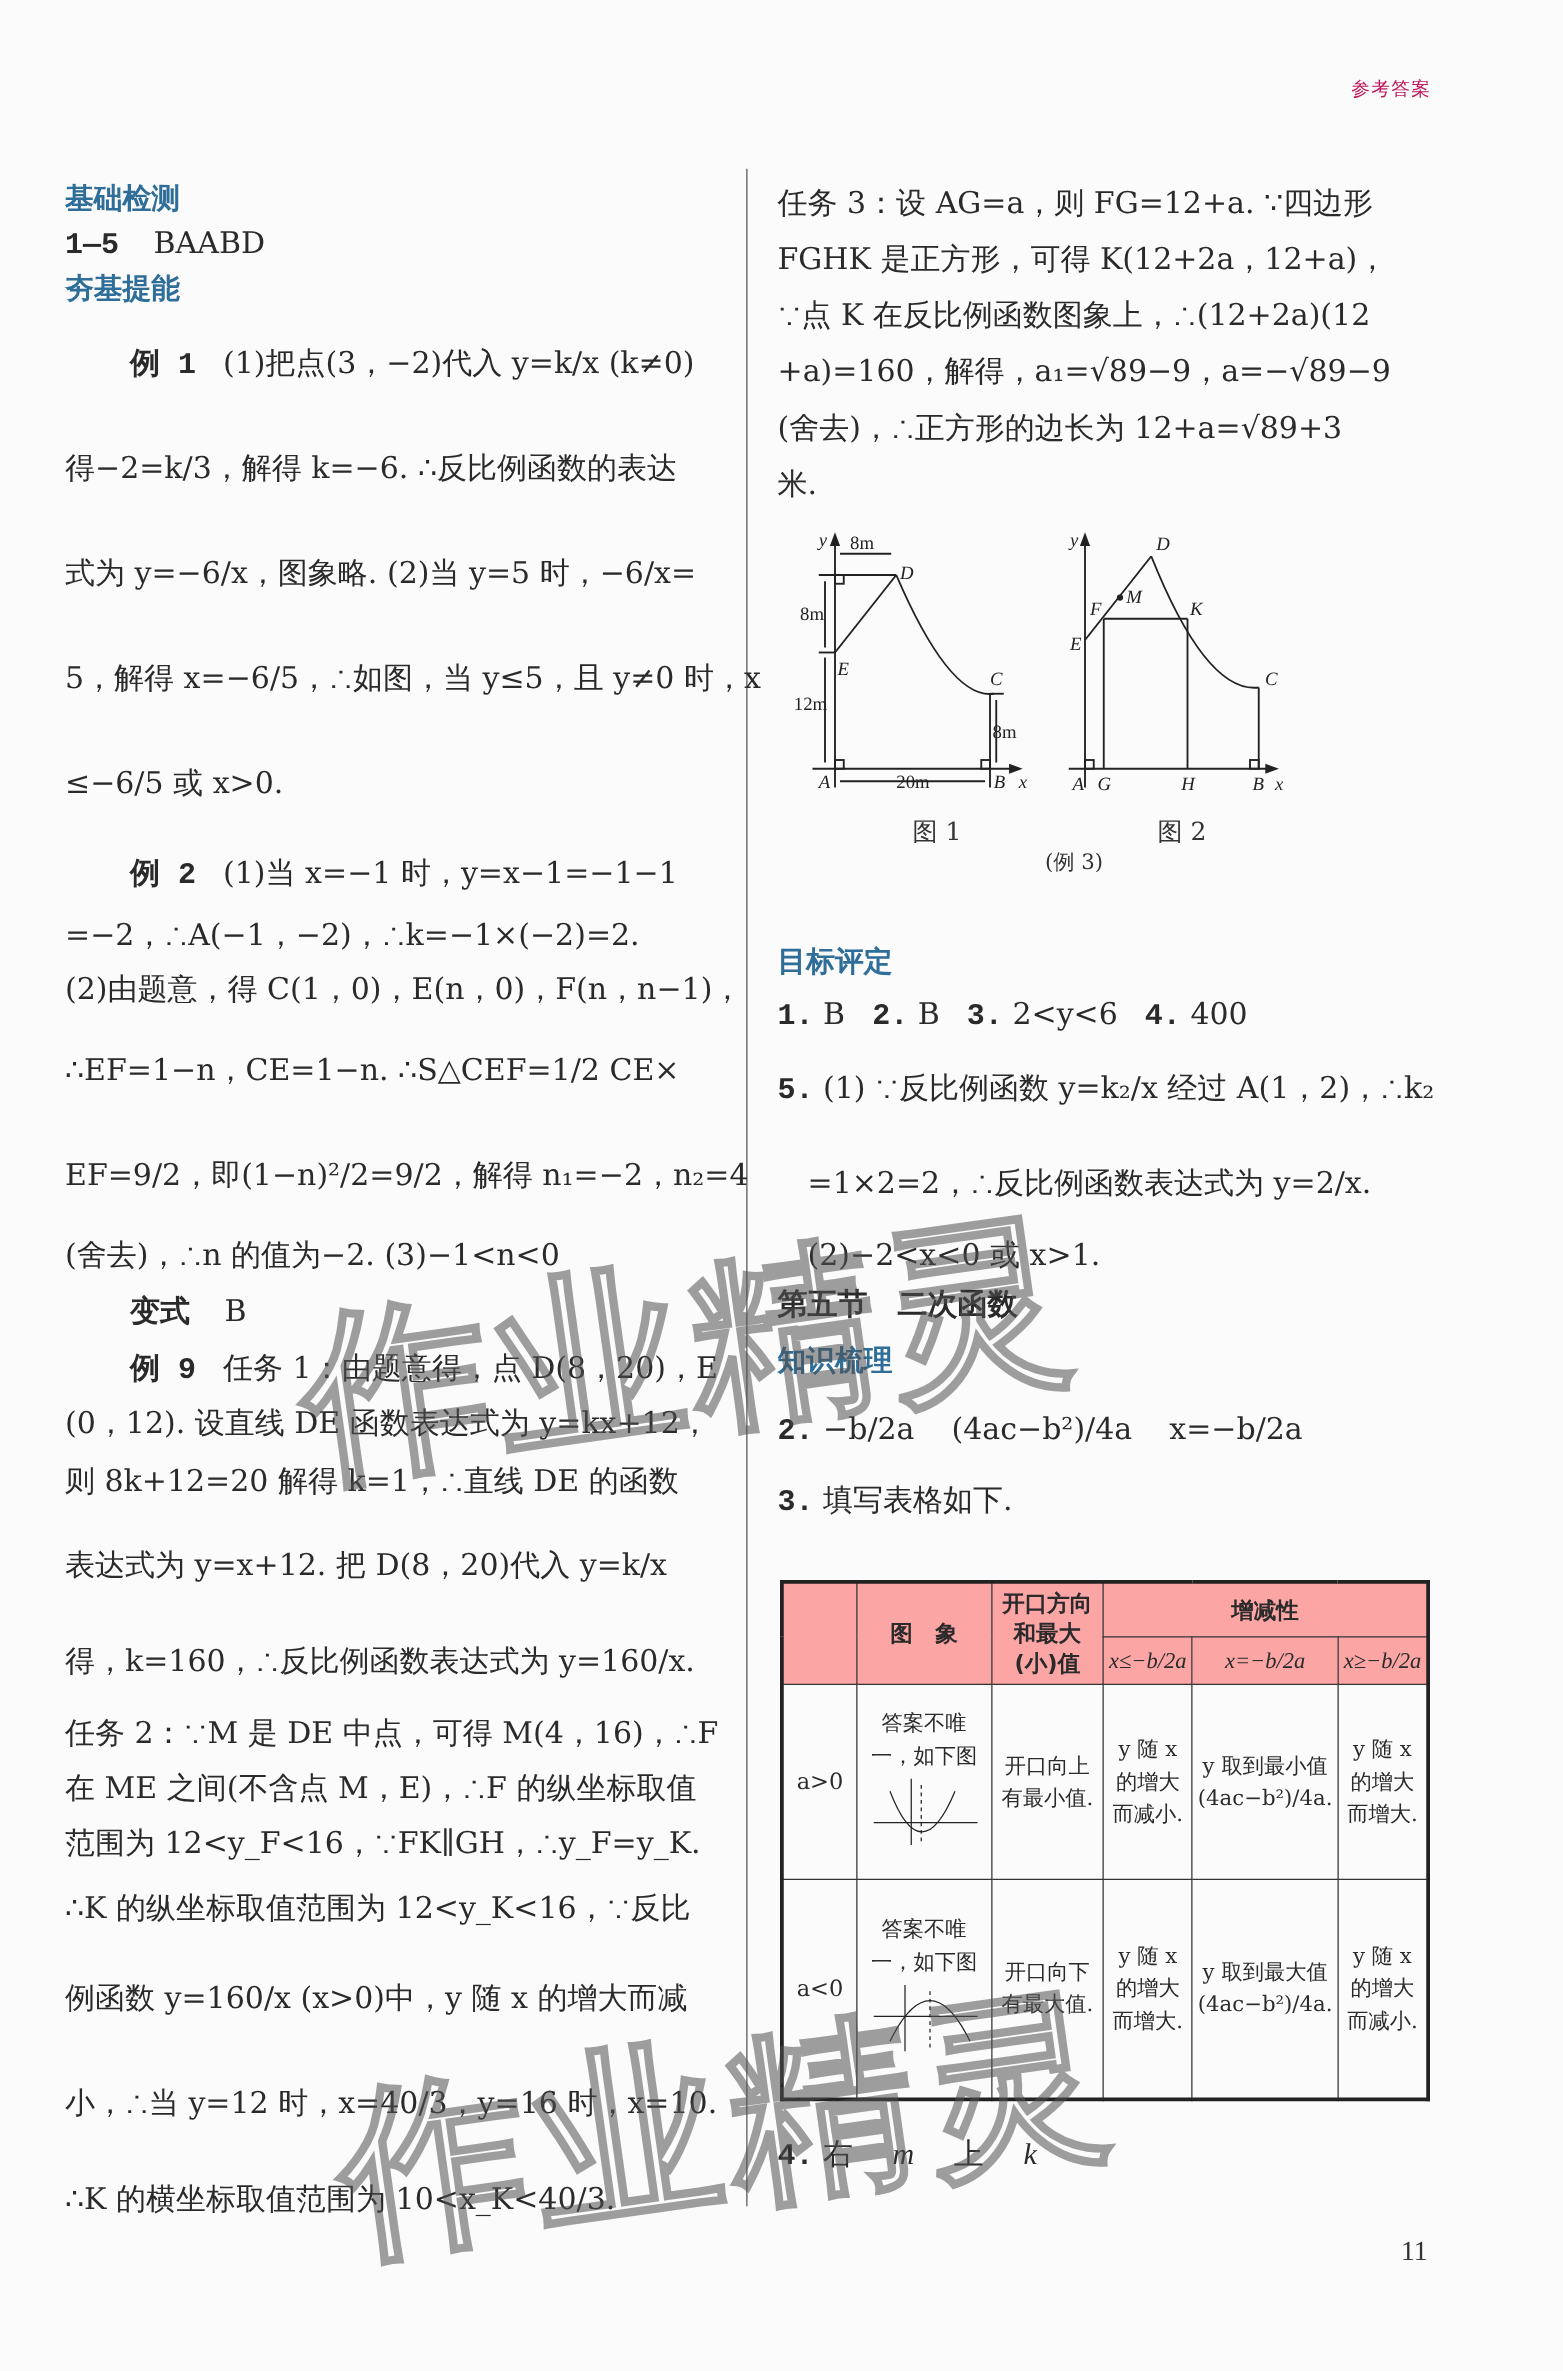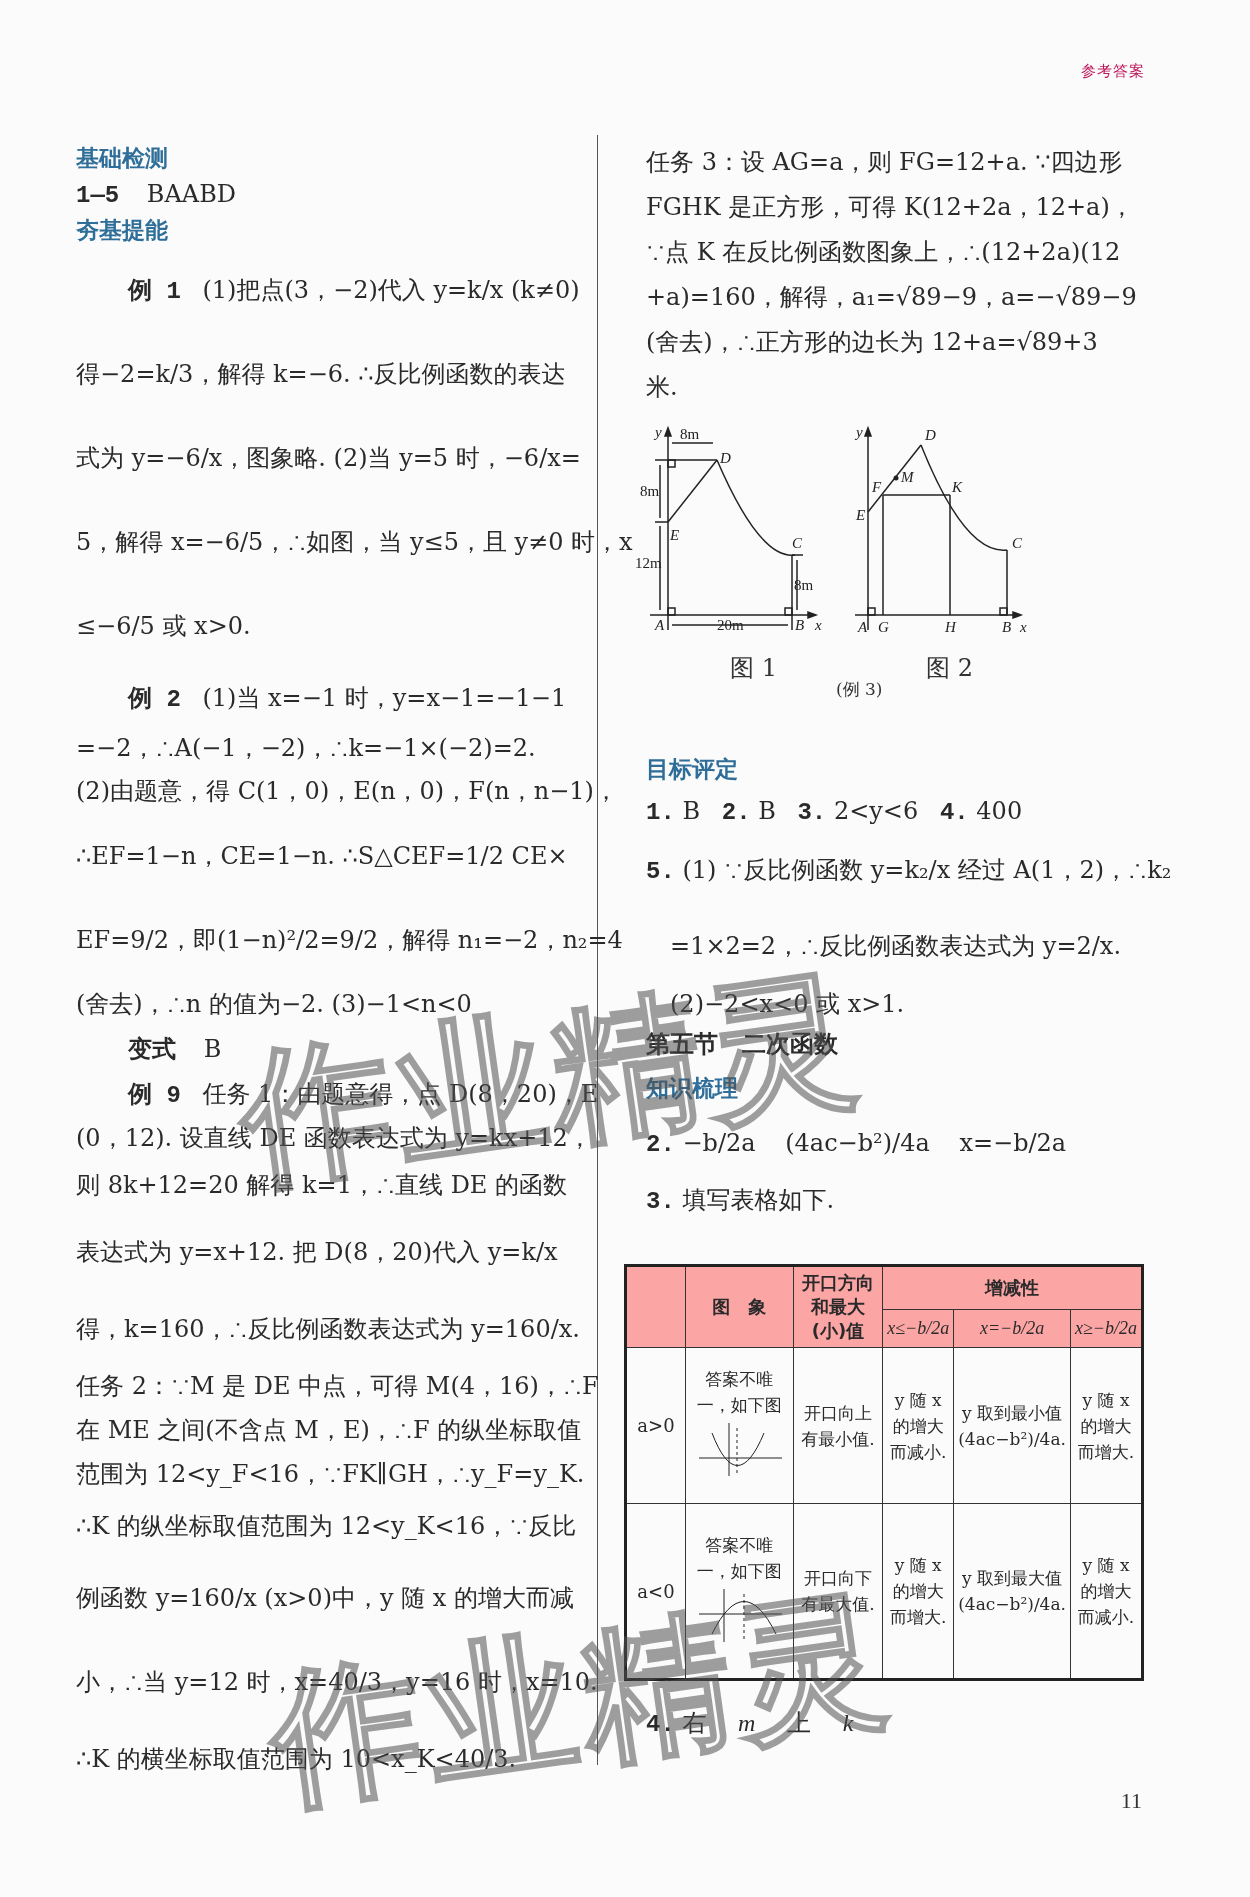--- a/index.html
+++ b/index.html
@@ -3,33 +3,33 @@
 <meta charset="utf-8">
 <style>
   html, body { margin:0; padding:0; }
   body {
     width:1250px; height:1897px; background:#fbfbfb; position:relative; overflow:hidden;
     font-family:"DejaVu Serif","Liberation Serif",serif; color:#2a2a2a;
   }
   .hdr { position:absolute; right:105px; top:62px; font-size:15px; color:#be185d; letter-spacing:1px; }
   .pgno { position:absolute; right:108px; top:1788px; font-size:22px; color:#333; font-family:"Liberation Serif",serif; }
   .divider { position:absolute; left:597px; top:135px; width:1px; height:1630px; background:#555; }
-  .col { position:absolute; font-size:24px; line-height:1;margin-left:24px; }
+  .col { position:absolute; font-size:24px; line-height:1; }
   .col.left { left:52px; top:140px; width:525px; }
   .col.right { left:622px; top:140px; width:520px; }
   .sec { color:#2e6e99; font-family:"DejaVu Sans","Liberation Sans",sans-serif; font-weight:bold; font-size:23px; margin:0; }
   .line { position:relative; white-space:nowrap; height:36px; line-height:36px; }
   .tall { height:84px; line-height:84px; }
   .ind { padding-left:52px; }
   .bold { font-weight:bold; font-family:Liberation Mono, monospace; }
   i { font-family:"Liberation Serif",serif; }
   .watermark { position:absolute; font-family:"DejaVu Sans",sans-serif; font-size:150px; font-weight:bold; color:transparent;
     -webkit-text-stroke:2px rgba(80,80,80,0.55); transform:rotate(-8deg); letter-spacing:6px; pointer-events:none; }
   .figs { position:absolute; left:620px; top:420px; width:520px; height:300px; }
-  .caption { position:absolute; font-size:24px; color:#333; }
+  .caption { position:absolute; font-size:20px; color:#333; }
   table.q { position:absolute; left:624px; top:1264px; width:520px; border-collapse:collapse; font-size:18px; }
   table.q td, table.q th { border:1.5px solid #333; padding:4px; text-align:center; vertical-align:middle; }
   table.q { border:3px solid #222; }
   table.q th { background:#fca5a5; font-family:"DejaVu Sans",sans-serif; font-weight:bold; }
   .cellsm { font-size:17px; line-height:26px; text-align:justify; }
 </style>
 </head>
 <body>
 
 <div class="hdr">参考答案</div>

